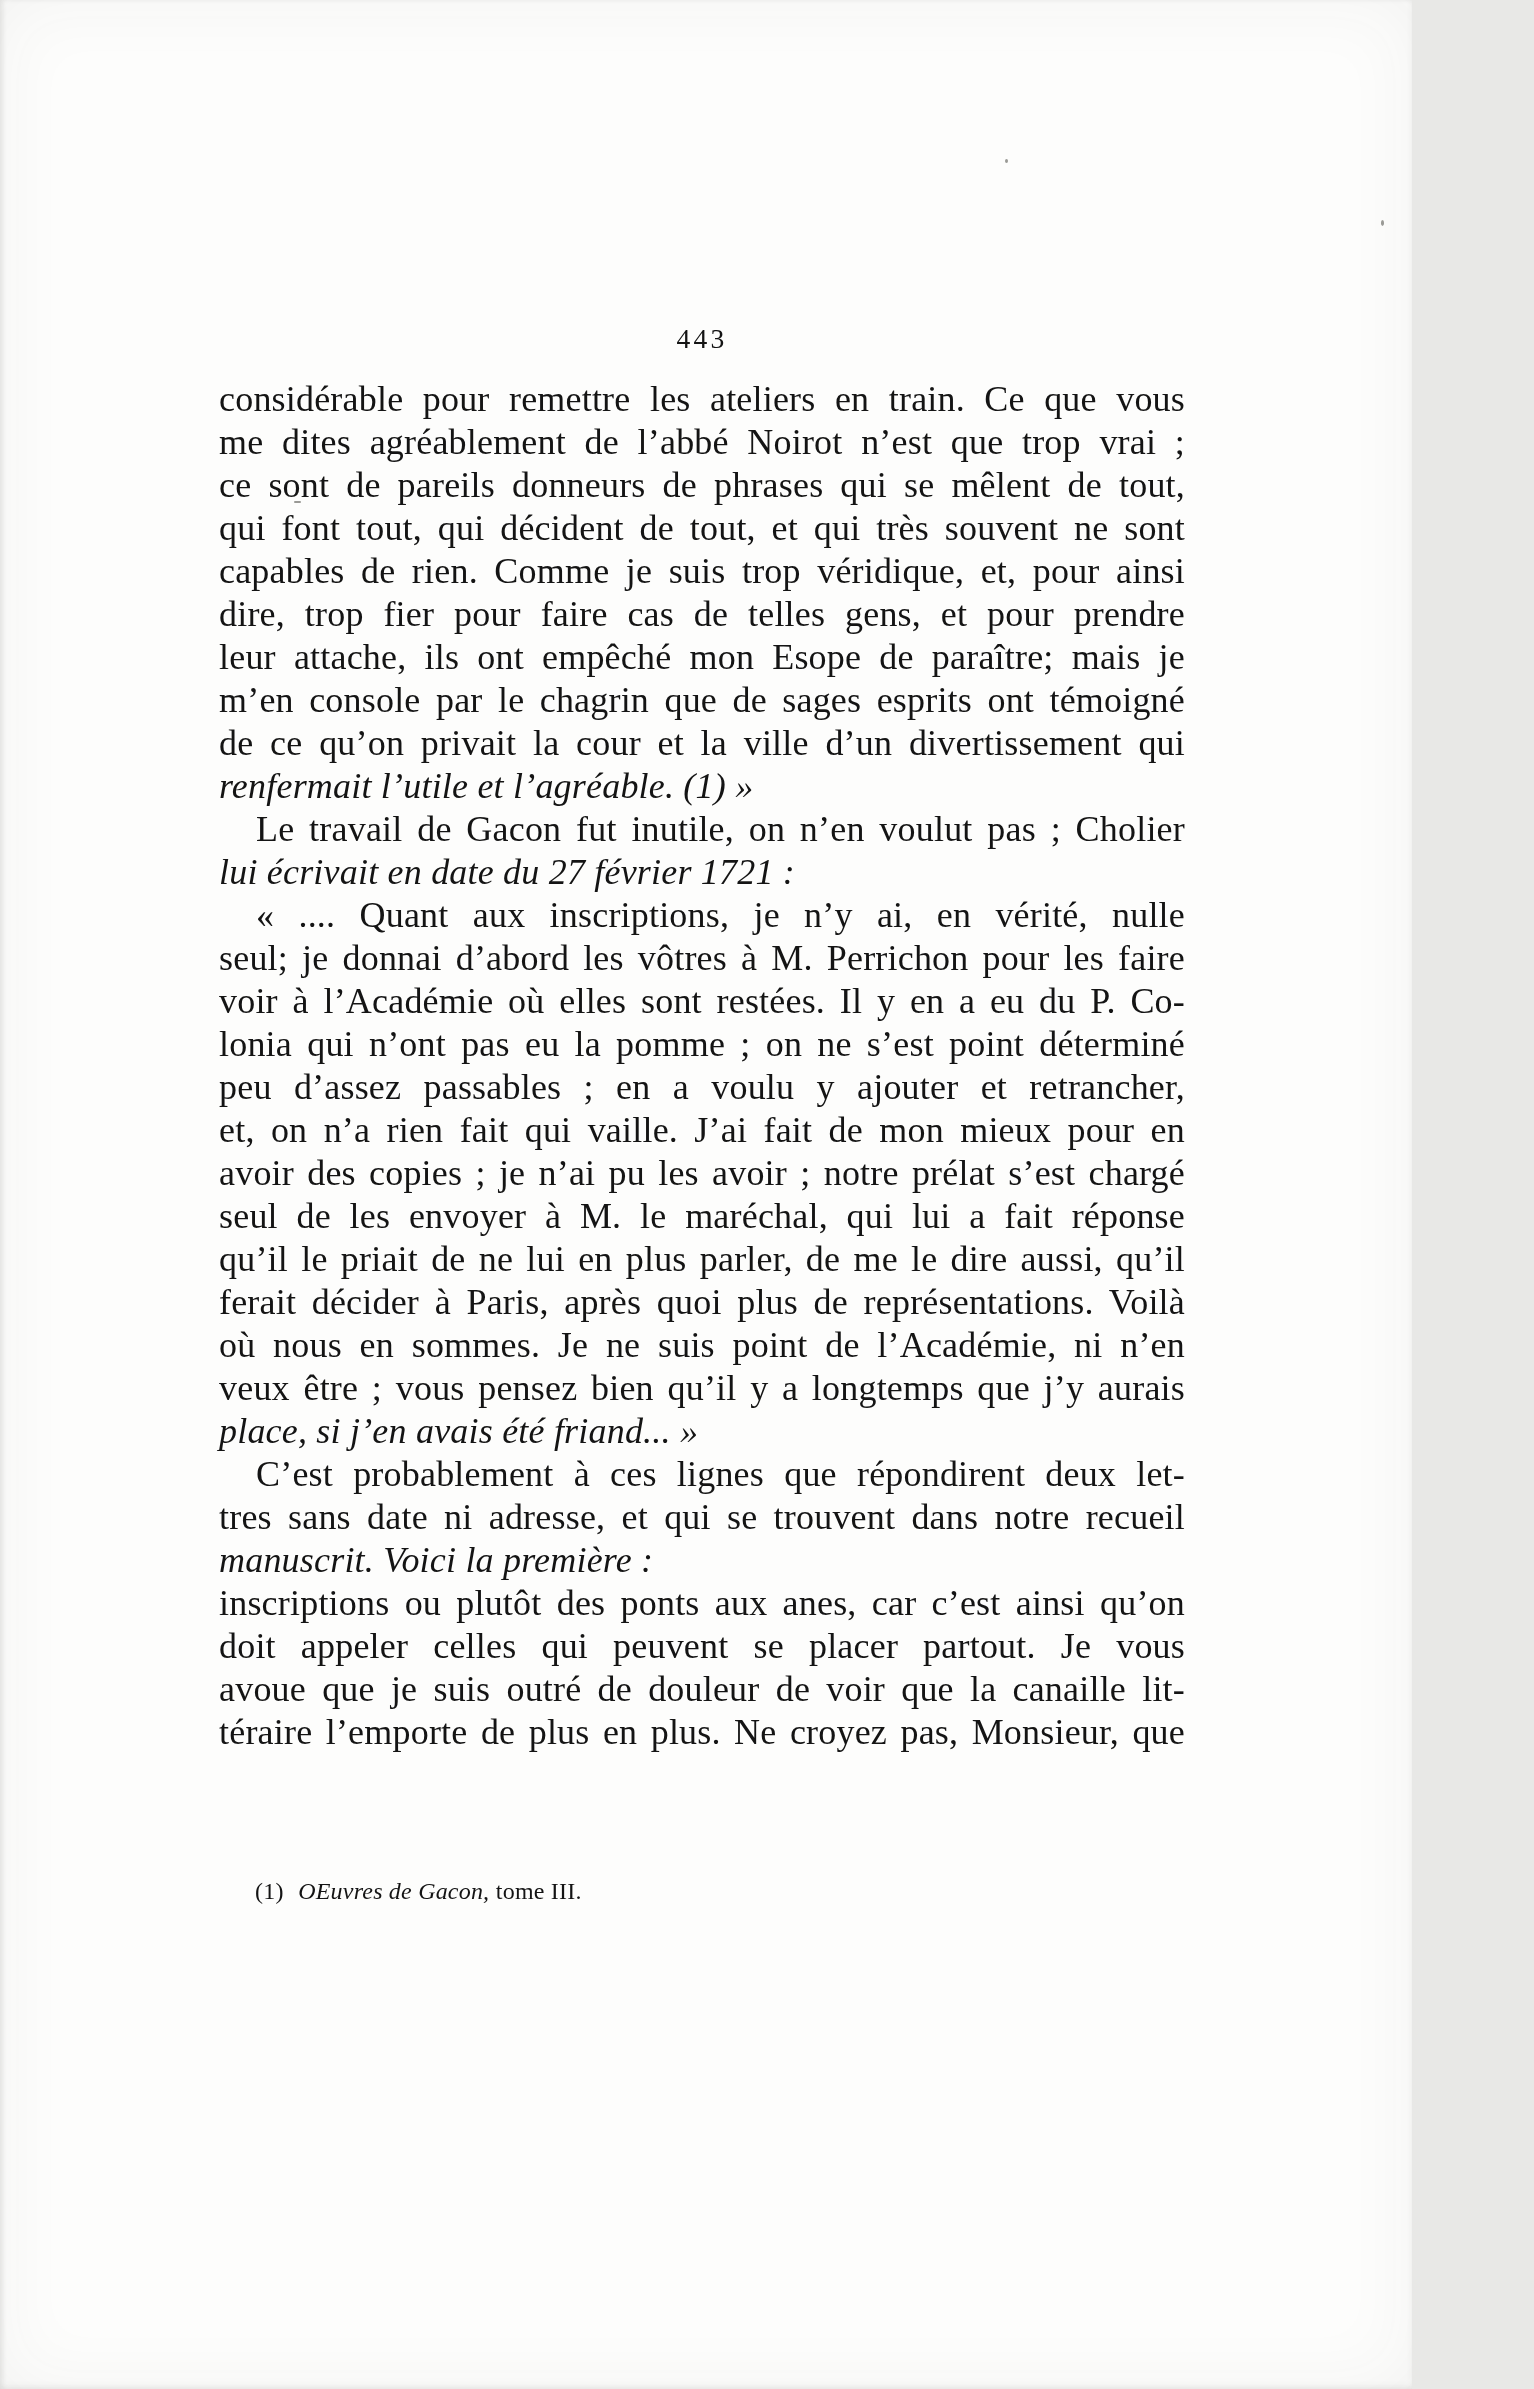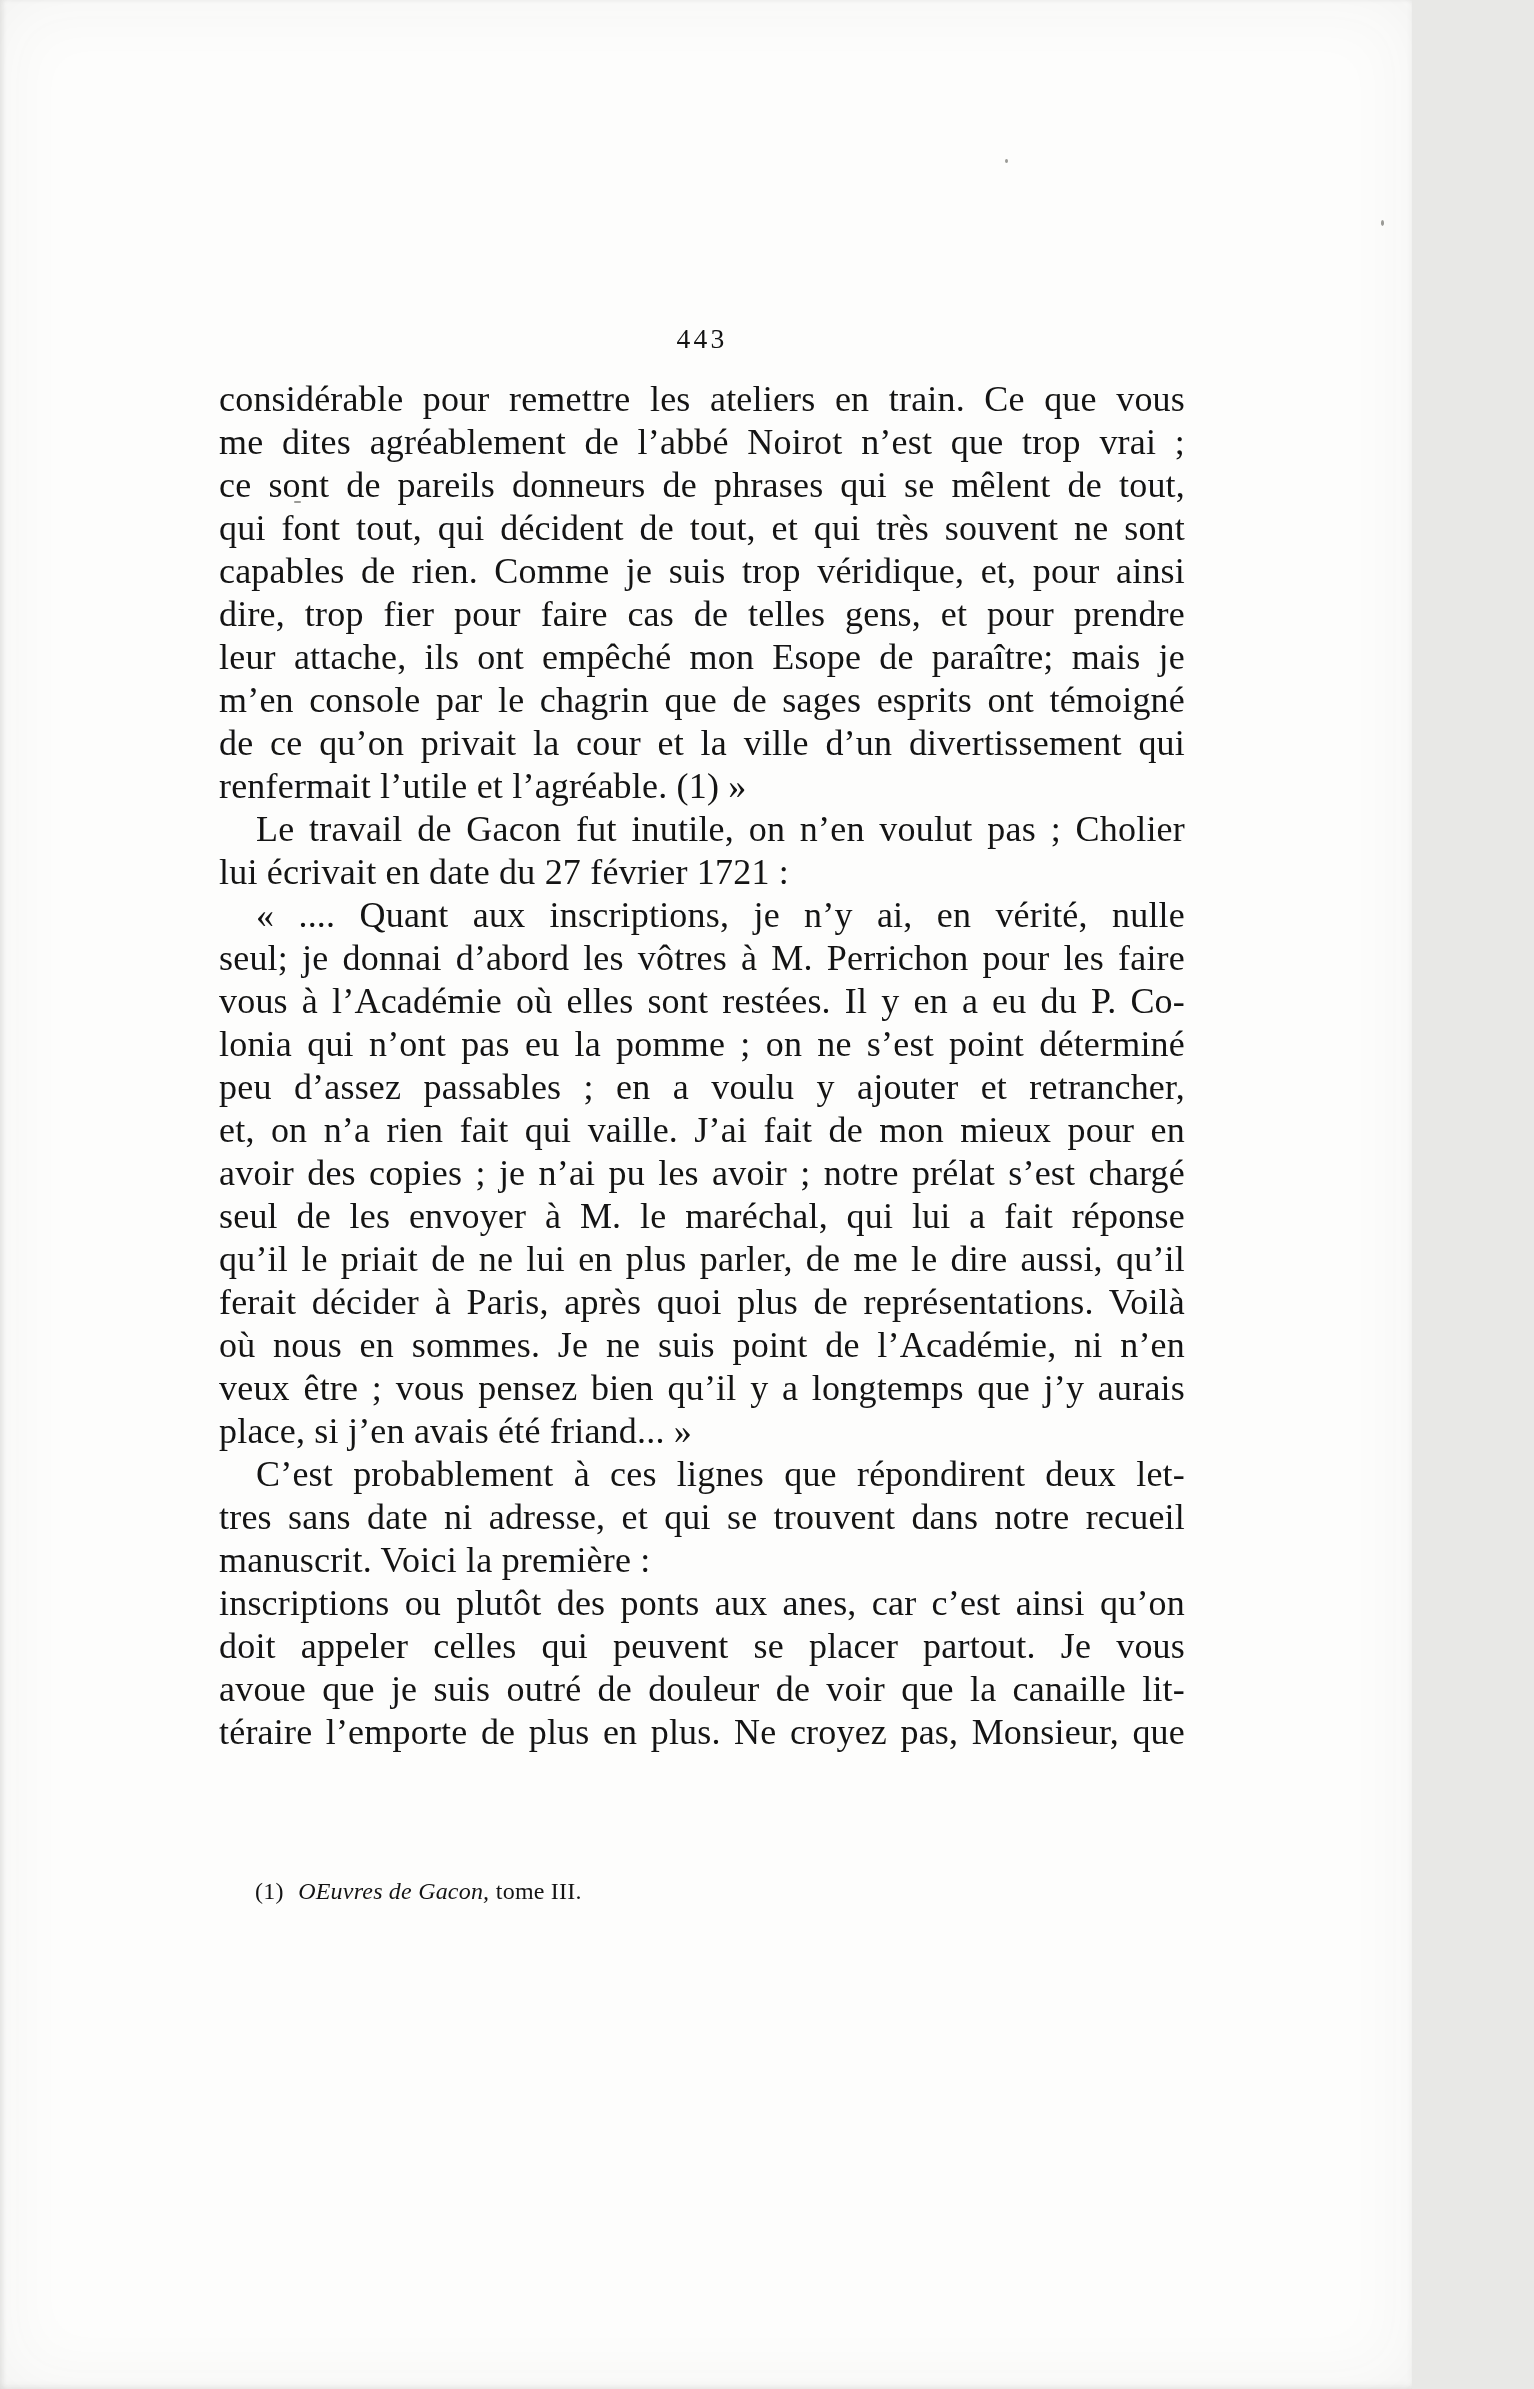--- a/index.html
+++ b/index.html
@@ -37,20 +37,21 @@
     line-height: 43px;
     letter-spacing: 0.2px;
   }
   .line {
     text-align: justify;
     text-align-last: justify;
     white-space: normal;
   }
   .line.last {
     text-align-last: left;
+    font-style: italic;
   }
   .line.indent {
     text-indent: 37px;
   }
   .footnote {
     position: absolute;
     top: 1878px;
     left: 255px;
     font-size: 24px;
     letter-spacing: 0.2px;
@@ -84,21 +85,21 @@
     <div class="line">capables de rien. Comme je suis trop véridique, et, pour ainsi</div>
     <div class="line">dire, trop fier pour faire cas de telles gens, et pour prendre</div>
     <div class="line">leur attache, ils ont empêché mon Esope de paraître; mais je</div>
     <div class="line">m’en console par le chagrin que de sages esprits ont témoigné</div>
     <div class="line">de ce qu’on privait la cour et la ville d’un divertissement qui</div>
     <div class="line last">renfermait l’utile et l’agréable. (1) »</div>
     <div class="line indent">Le travail de Gacon fut inutile, on n’en voulut pas ; Cholier</div>
     <div class="line last">lui écrivait en date du 27 février 1721 :</div>
     <div class="line indent">« .... Quant aux inscriptions, je n’y ai, en vérité, nulle</div>
     <div class="line">seul; je donnai d’abord les vôtres à M. Perrichon pour les faire</div>
-    <div class="line">vous à l’Académie où elles sont restées. Il y en a eu du P. Co-</div>
+    <div class="line">voir à l’Académie où elles sont restées. Il y en a eu du P. Co-</div>
     <div class="line">lonia qui n’ont pas eu la pomme ; on ne s’est point déterminé</div>
     <div class="line">peu d’assez passables ; en a voulu y ajouter et retrancher,</div>
     <div class="line">et, on n’a rien fait qui vaille. J’ai fait de mon mieux pour en</div>
     <div class="line">avoir des copies ; je n’ai pu les avoir ; notre prélat s’est chargé</div>
     <div class="line">seul de les envoyer à M. le maréchal, qui lui a fait réponse</div>
     <div class="line">qu’il le priait de ne lui en plus parler, de me le dire aussi, qu’il</div>
     <div class="line">ferait décider à Paris, après quoi plus de représentations. Voilà</div>
     <div class="line">où nous en sommes. Je ne suis point de l’Académie, ni n’en</div>
     <div class="line">veux être ; vous pensez bien qu’il y a longtemps que j’y aurais</div>
     <div class="line last">place, si j’en avais été friand... »</div>

